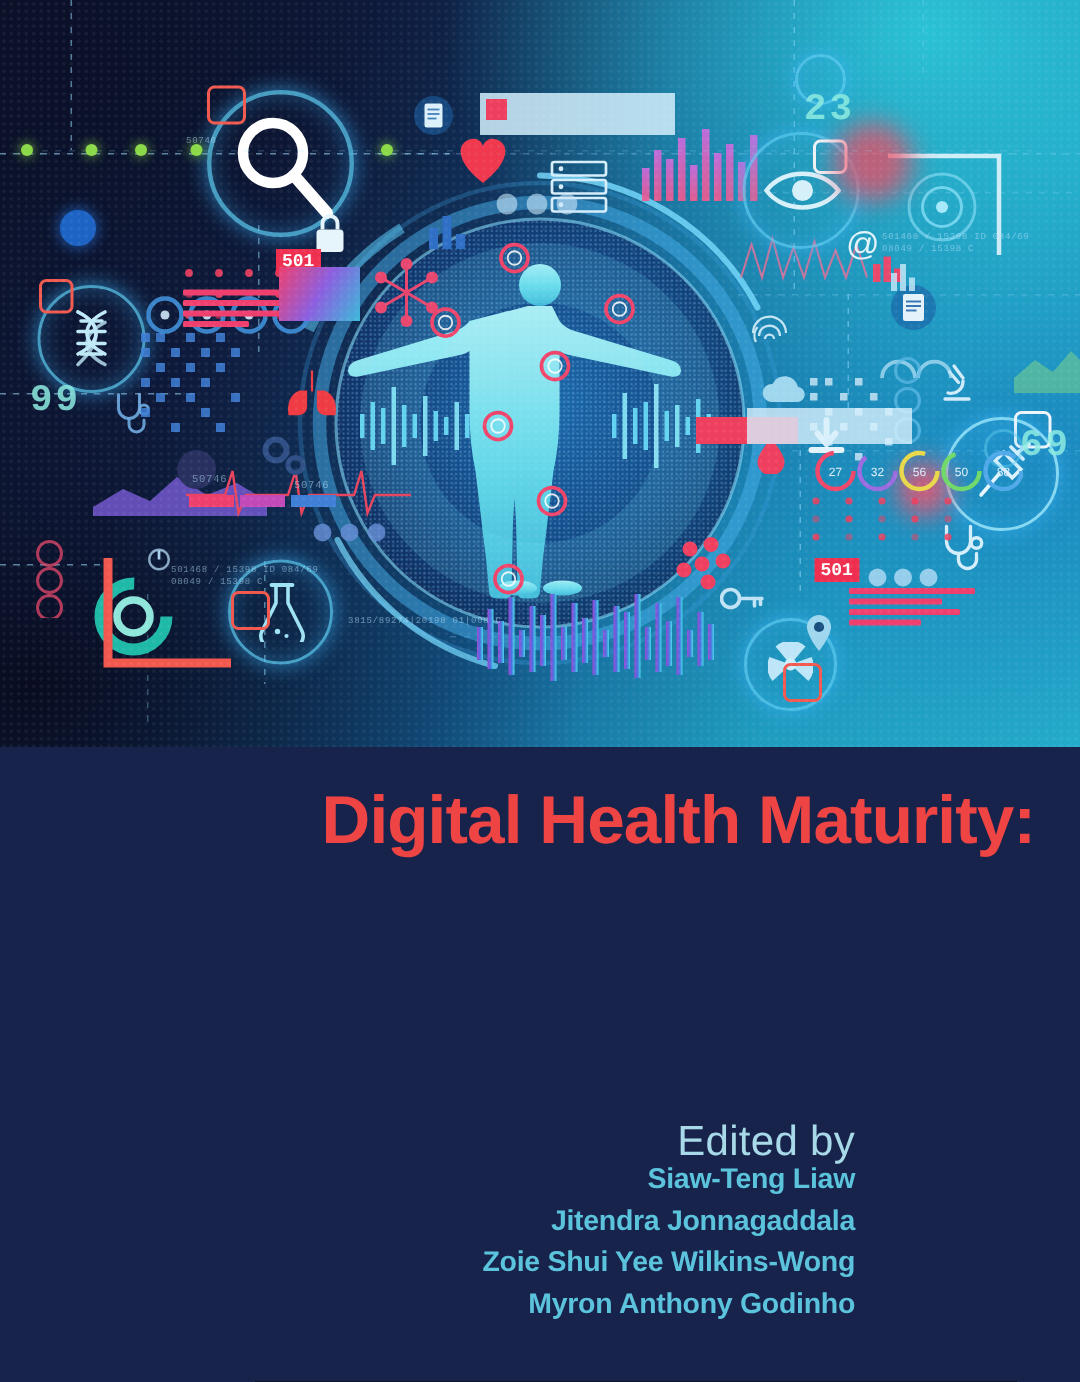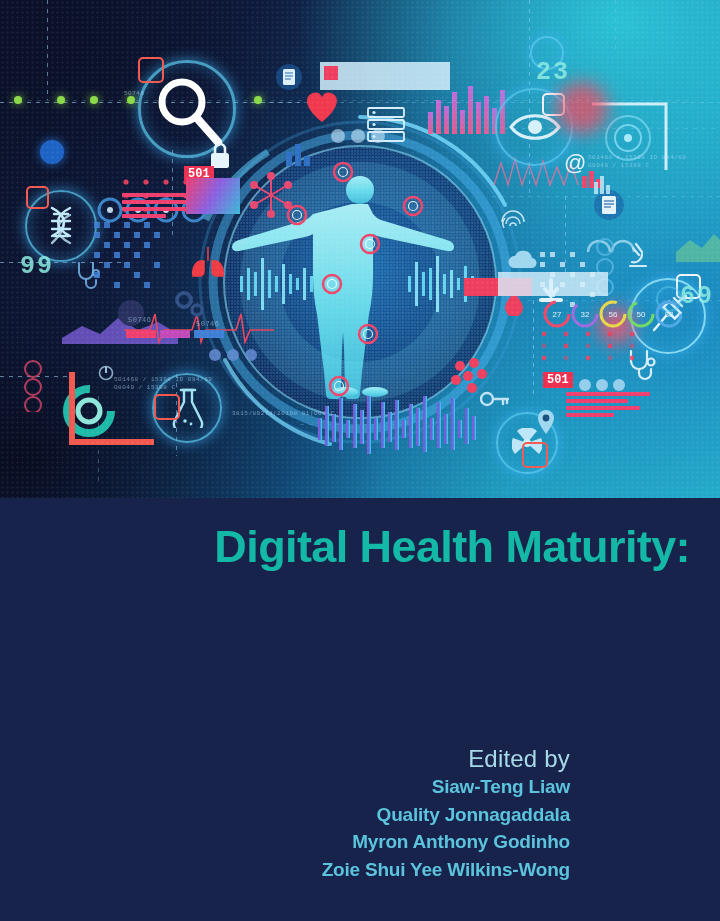--- a/index.html
+++ b/index.html
@@ -48,26 +48,26 @@
   .ledtxt { position:absolute; font-family:"Liberation Mono", monospace; font-weight:bold;
             color:rgba(140,235,225,.85); letter-spacing:2px; }
 
   
   #titlepanel {
     position:absolute; left:0; top:498px; width:720px; height:423px;
     background:#17234a;
   }
   #booktitle {
     position:absolute; right:30px; top:22px; width:660px;
-    text-align:right; color:#14b8a6;
+    text-align:right; color:#ef4444;
     font-weight:bold; font-size:45px; line-height:53px; letter-spacing:-.6px;
   }
   #editedby {
     position:absolute; right:150px; top:247px;
-    color:#a8d9e8; font-size:24px; font-weight:400; letter-spacing:.2px;
+    color:#a8d9e8; font-size:28px; font-weight:400; letter-spacing:.2px;
   }
   #editors { position:absolute; right:150px; top:275px; text-align:right; }
   .editor { color:#5cc3dd; font-size:19px; font-weight:bold; line-height:27.5px; letter-spacing:-.2px; white-space:nowrap;}
 </style>
 </head>
 <body>
 
 <div id="cover">
 
   <div id="artwork">
@@ -694,19 +694,19 @@
 
   <div id="titlepanel">
     <div id="booktitle">
       <div>Digital Health Maturity:</div>
     </div>
 
     <div id="editedby">Edited by</div>
 
     <div id="editors">
       <div class="editor">Siaw-Teng Liaw</div>
-      <div class="editor">Quality Jonnagaddala</div>
+      <div class="editor">Jitendra Jonnagaddala</div>
+      <div class="editor">Zoie Shui Yee Wilkins-Wong</div>
       <div class="editor">Myron Anthony Godinho</div>
-      <div class="editor">Zoie Shui Yee Wilkins-Wong</div>
     </div>
 
   </div>
 </div>
 
 </body></html>

